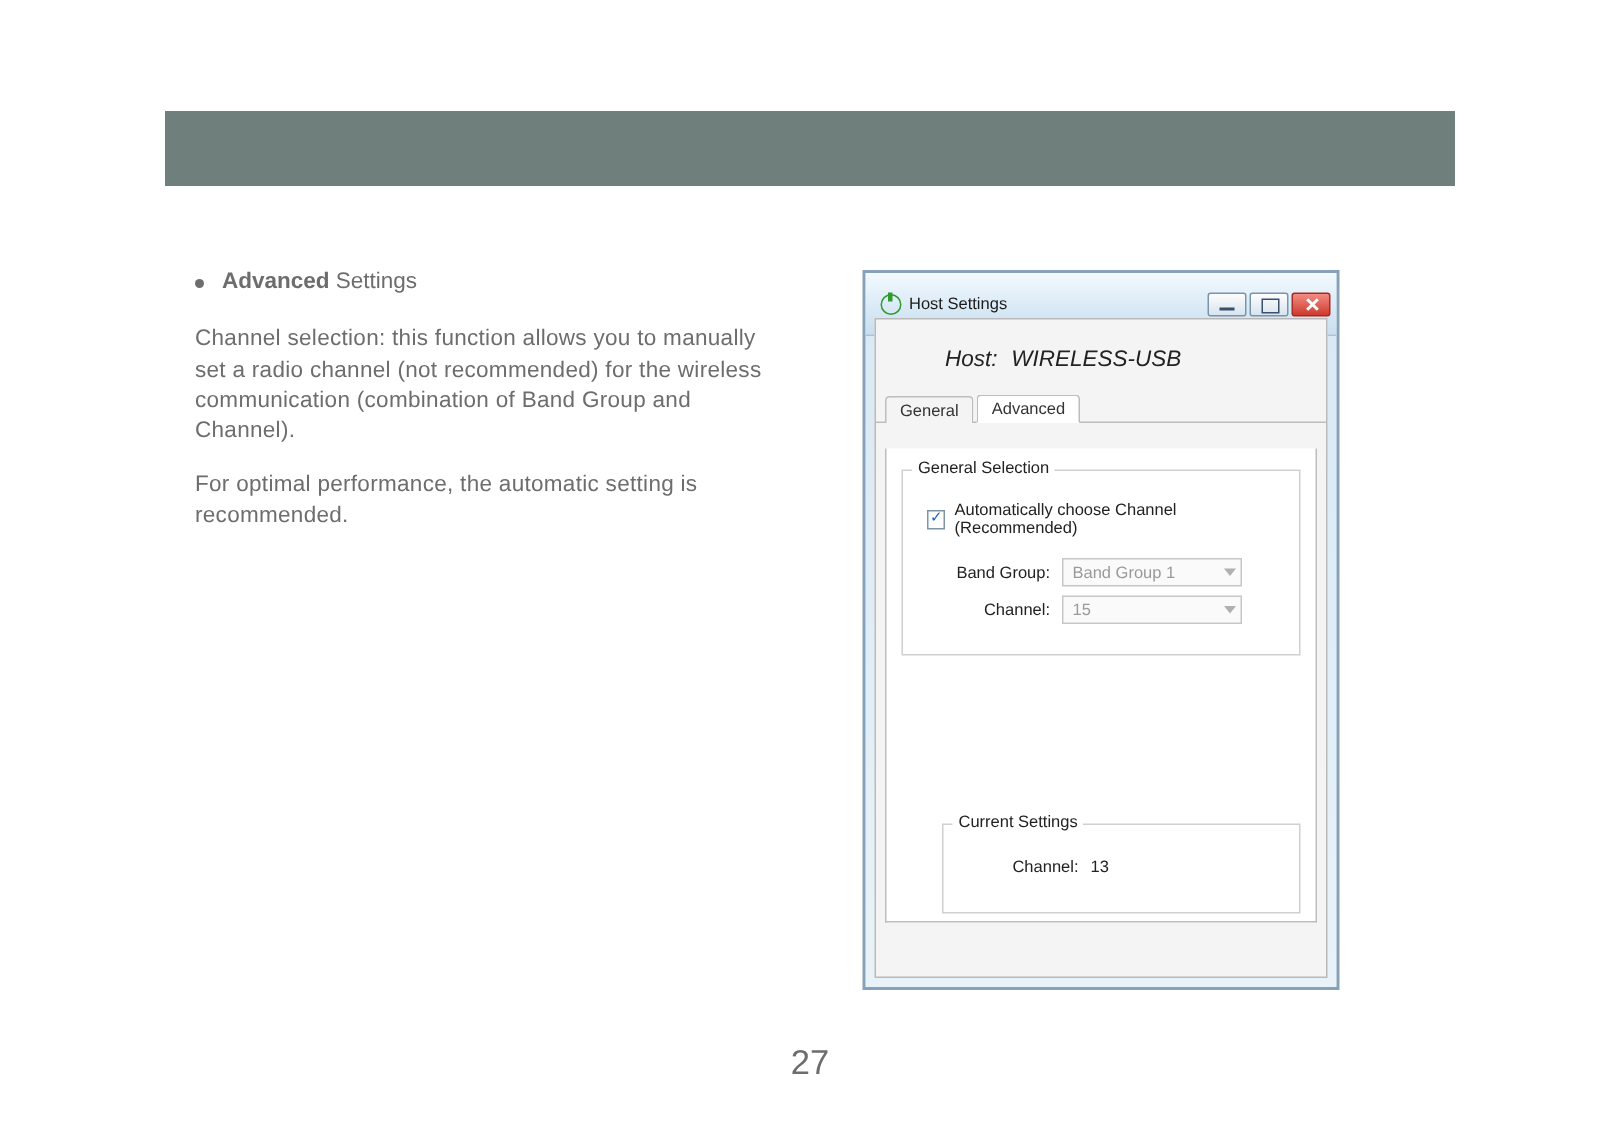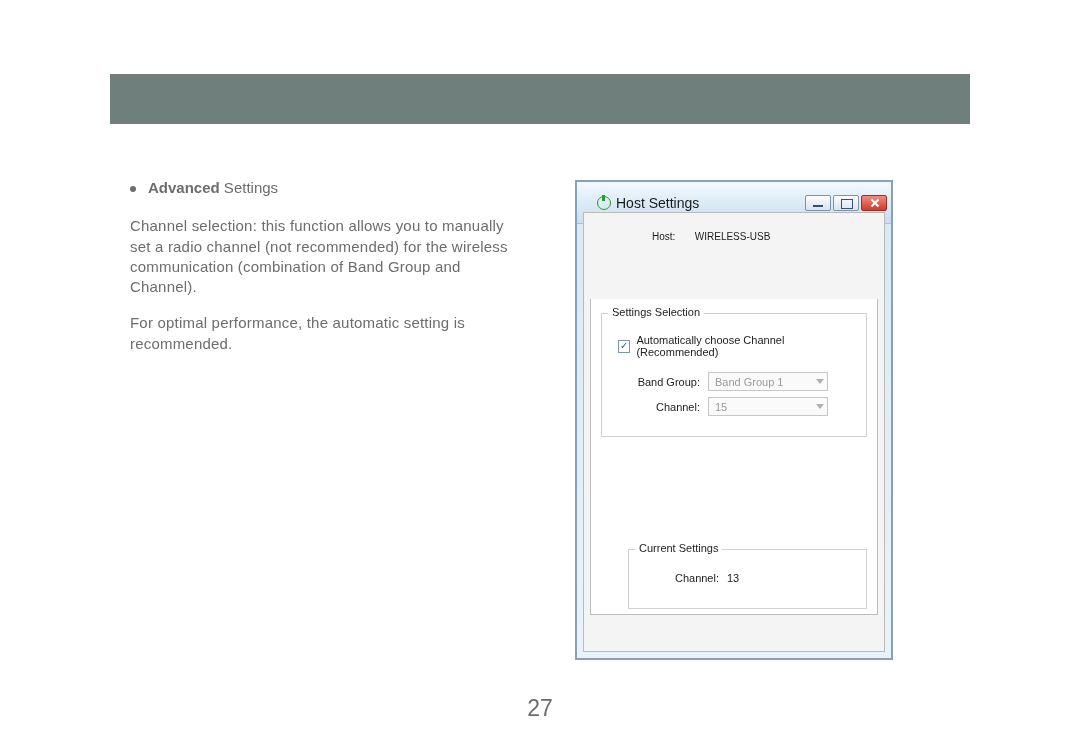--- a/index.html
+++ b/index.html
@@ -63,22 +63,22 @@
     border: 2px solid #87a2b8;
     background: linear-gradient(180deg,#c6dff1 0%, #d8e9f5 4%, #e9f2f9 100%);
     overflow: hidden;
   }
   .titlebar {
     height: 42px;
     background: linear-gradient(180deg,#f3f9fe 0%, #d8e9f5 60%, #c9def0 100%);
     border-bottom: 1px solid #a8c3d9;
     display: flex;
     align-items: center;
-    padding: 0 4px 0 20px;
-    font-size: 14px;
+    padding: 0 4px 0 10px;
+    font-size: 11px;
     color: #1b1b1b;
   }
   .titlebar .app-icon {
     width: 14px; height: 14px;
     border: 1.5px solid #2e9b2e;
     border-radius: 50%;
     margin-right: 5px;
     position: relative;
   }
   .titlebar .app-icon:after{
@@ -107,23 +107,24 @@
   }
   .winbtn.close:after{ transform:rotate(-45deg);}
 
   .dialog-body {
     position: absolute;
     left: 6px; right: 6px; top: 30px; bottom: 6px;
     background: #f4f4f4;
     border: 1px solid #b9b9b9;
   }
   .host-row {
-    padding: 18px 0 14px 68px;
-    font-size: 10px;
+    padding: 18px 0 14px 46px;
+    font-size: 15px;
     color: #222;
+    font-style: italic;
   }
   .host-row .hl { display:inline-block; width:40px; }
   .tabs {
     display:flex;
     padding-left: 6px;
     height: 20px;
     align-items:flex-end;
     border-bottom:1px solid #bdbdbd;
     font-size:11px;
   }
@@ -219,25 +220,29 @@
       <div class="winbtn close"></div>
     </div>
   </div>
 
   <div class="dialog-body">
     <div class="host-row">
       <span class="hl">Host:</span>
       <span>WIRELESS-USB</span>
     </div>
 
+    <div class="tabs">
+      <div class="tab">General</div>
+      <div class="tab active">Advanced</div>
+    </div>
 
     <div class="tab-panel">
 
       <div class="groupbox">
-        <div class="gb-title">Settings Selection</div>
+        <div class="gb-title">General Selection</div>
         <div class="cb-row">
           <div class="cb">
               <span class="check">✓</span>
             </div>
           <span>Automatically choose Channel (Recommended)</span>
         </div>
         <div class="field-row">
           <div class="flabel">Band Group:</div>
           <div class="dropdown">
             <span>Band Group 1</span>

